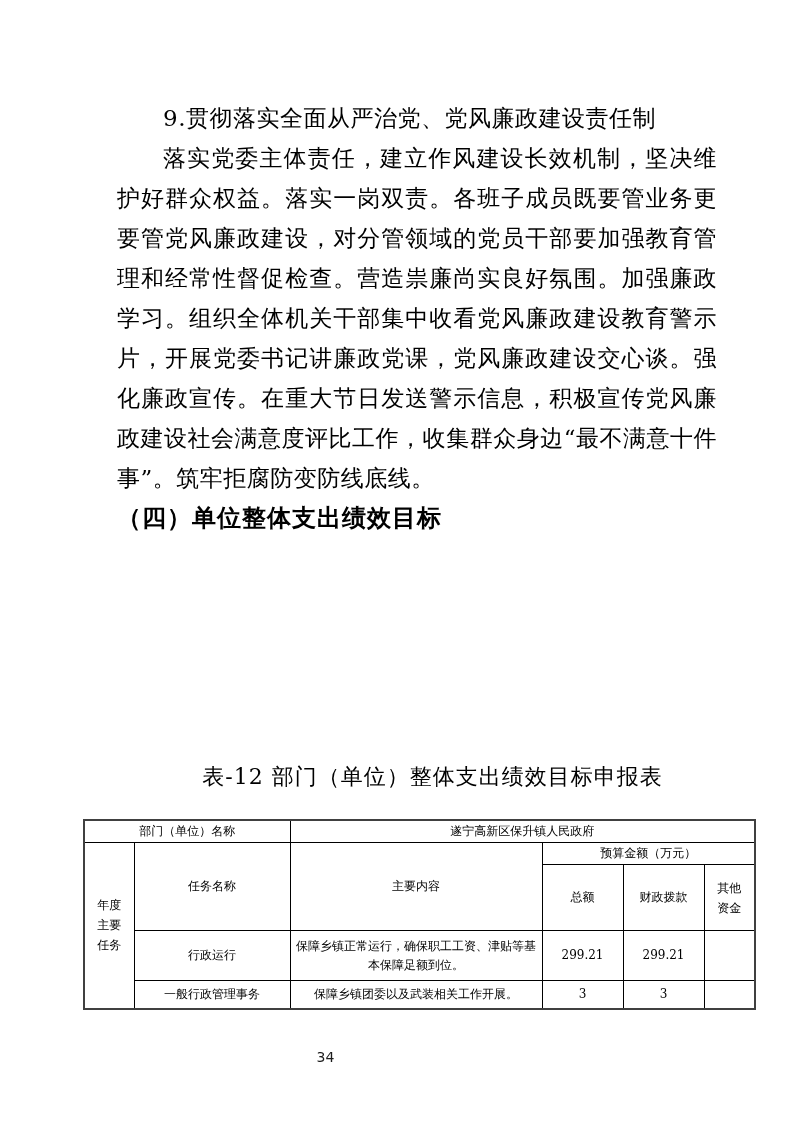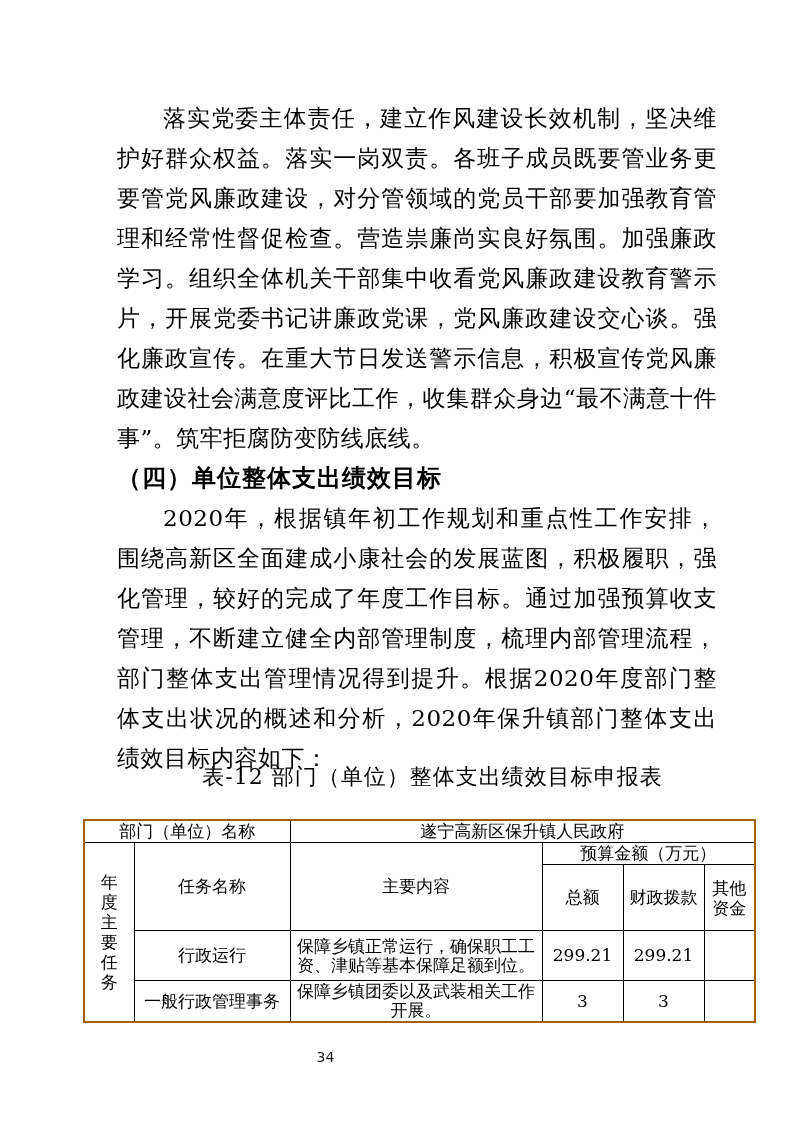--- a/index.html
+++ b/index.html
@@ -44,22 +44,22 @@
     letter-spacing: 1px;
     margin-left: 36px;
   }
   table.budget-table {
     position: absolute;
     left: 83px;
     top: 819px;
     width: 671px;
     border-collapse: collapse;
     table-layout: fixed;
-    font-size: 17px;
-    border: 2px solid #a16207;
+    font-size: 12px;
+    border: 2px solid #404040;
   }
   table.budget-table td {
     border: 1px solid #000;
     text-align: center;
     vertical-align: middle;
     padding: 1px 4px;
     line-height: 19px;
     overflow: hidden;
   }
   tr.r-dept    { height: 20px; }
@@ -91,23 +91,23 @@
     font-size: 14px;
     color: #1c1c1c;
   }
 </style>
 </head>
 <body>
 
 <div class="page">
 
   <div class="body-text">
+    <p class="para">9.贯彻落实全面从严治党、党风廉政建设责任制</p>
     <p class="para">落实党委主体责任，建立作风建设长效机制，坚决维护好群众权益。落实一岗双责。各班子成员既要管业务更要管党风廉政建设，对分管领域的党员干部要加强教育管理和经常性督促检查。营造祟廉尚实良好氛围。加强廉政学习。组织全体机关干部集中收看党风廉政建设教育警示片，开展党委书记讲廉政党课，党风廉政建设交心谈。强化廉政宣传。在重大节日发送警示信息，积极宣传党风廉政建设社会满意度评比工作，收集群众身边“最不满意十件事”。筑牢拒腐防变防线底线。</p>
     <h3 class="section-heading">（四）单位整体支出绩效目标</h3>
-    <p class="para">2020年，根据镇年初工作规划和重点性工作安排，围绕高新区全面建成小康社会的发展蓝图，积极履职，强化管理，较好的完成了年度工作目标。通过加强预算收支管理，不断建立健全内部管理制度，梳理内部管理流程，部门整体支出管理情况得到提升。根据2020年度部门整体支出状况的概述和分析，2020年保升镇部门整体支出绩效目标内容如下：</p>
   </div>
 
   <div class="table-caption">表-12 部门（单位）整体支出绩效目标申报表</div>
 
   <table class="budget-table">
     <colgroup>
       <col style="width:50px">
       <col style="width:156px">
       <col style="width:252px">
       <col style="width:81px">

